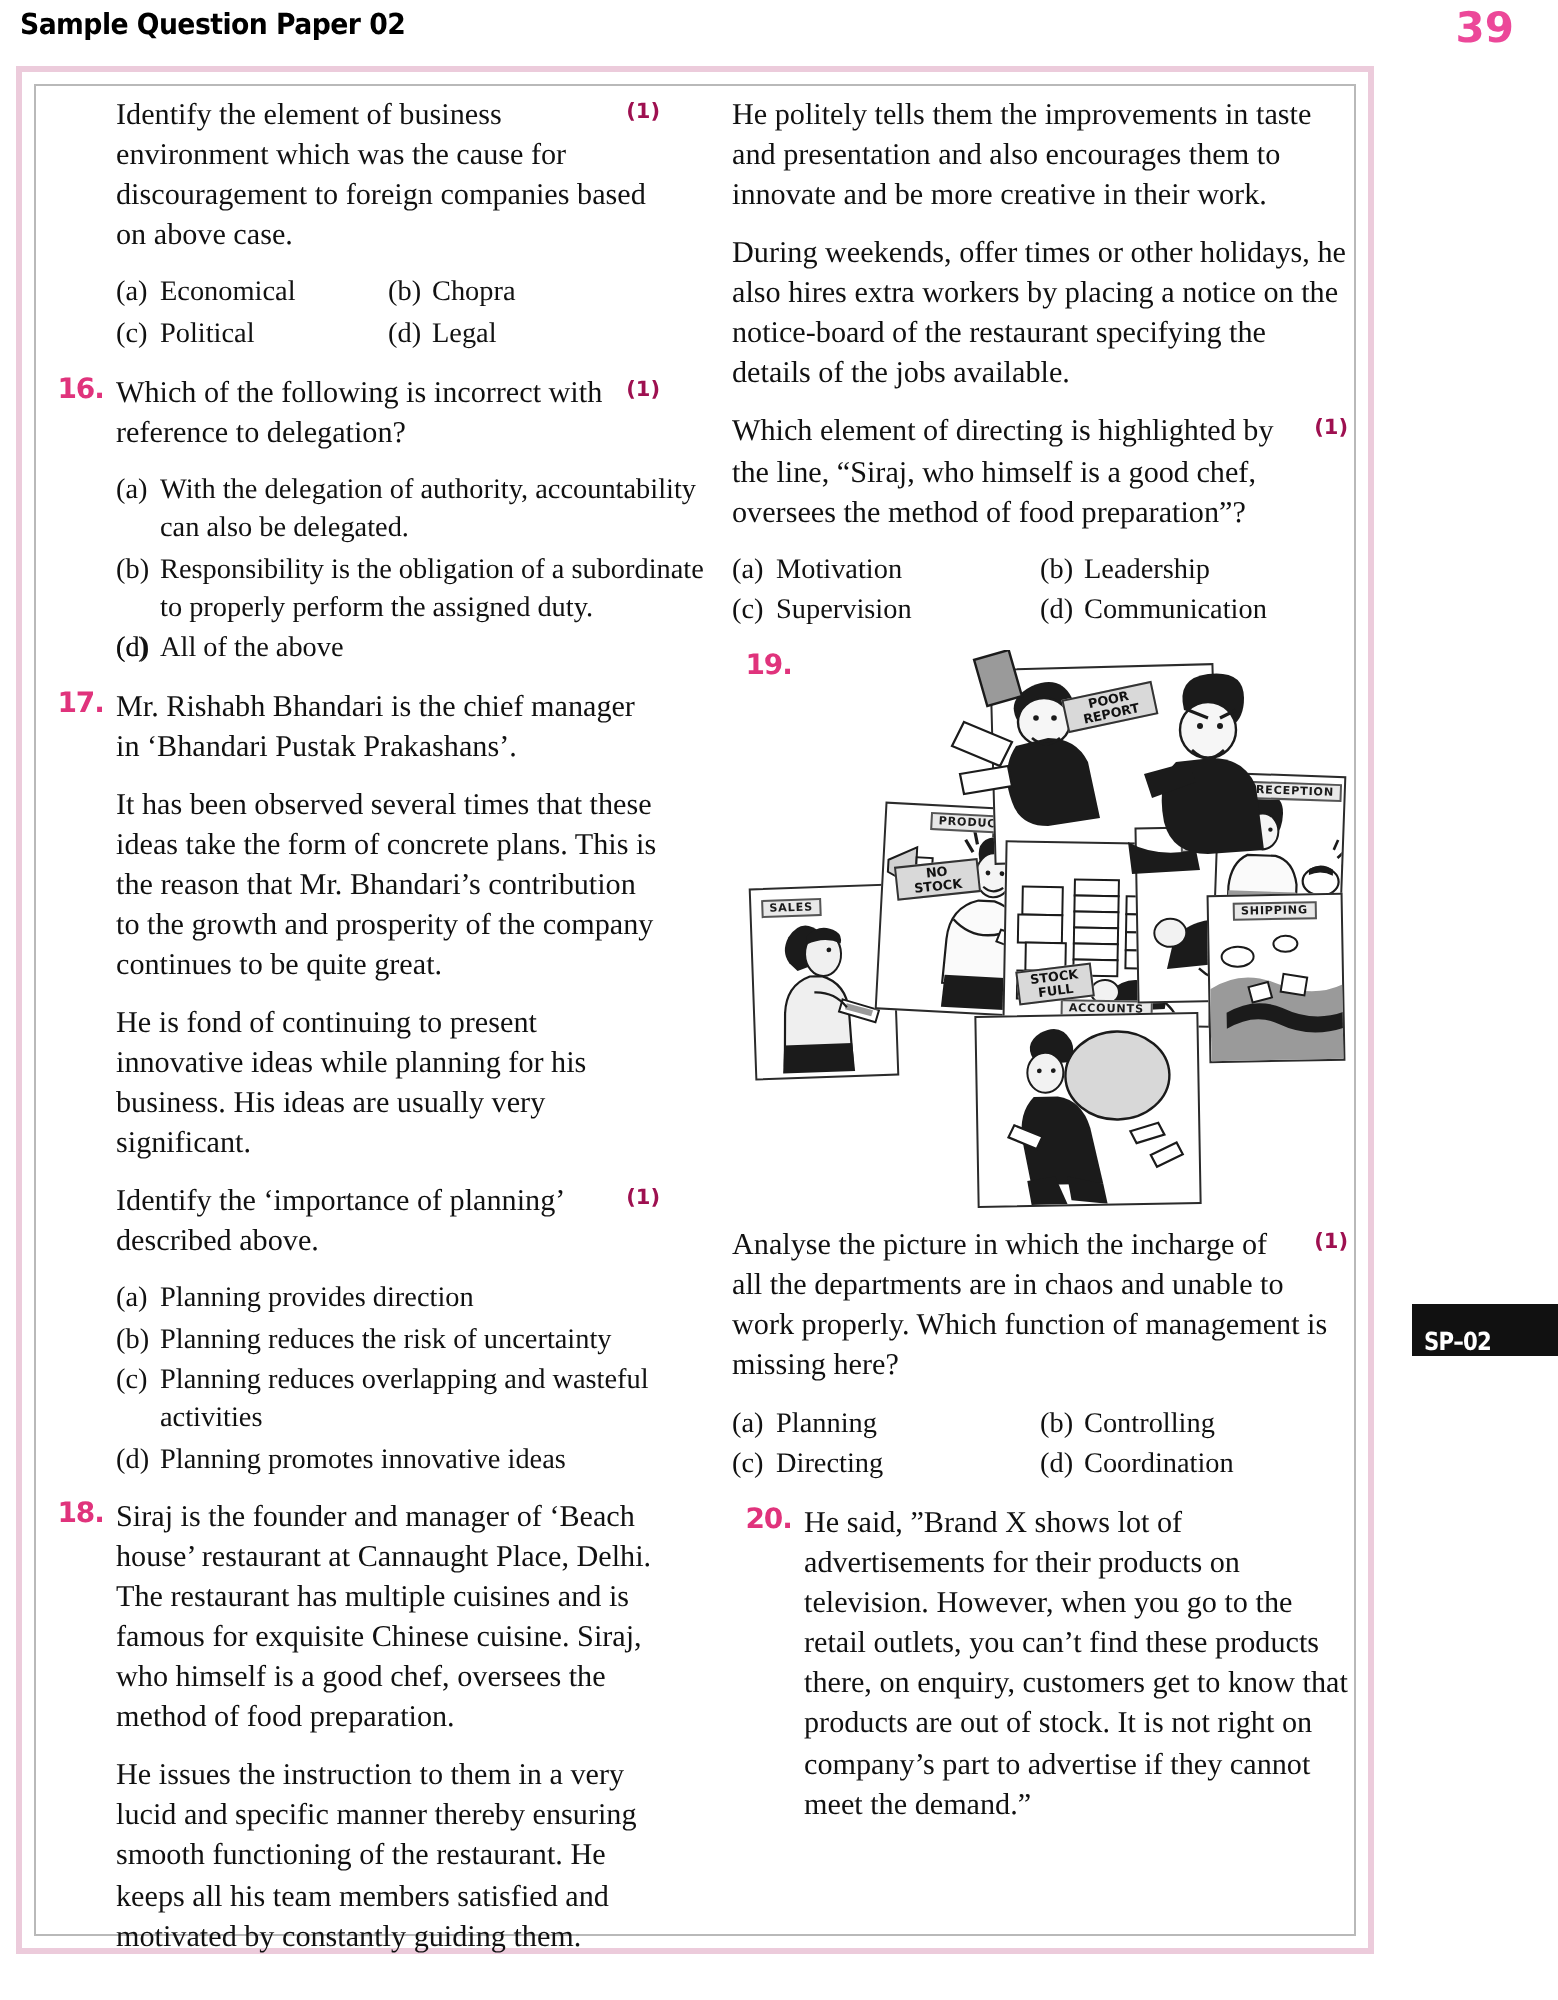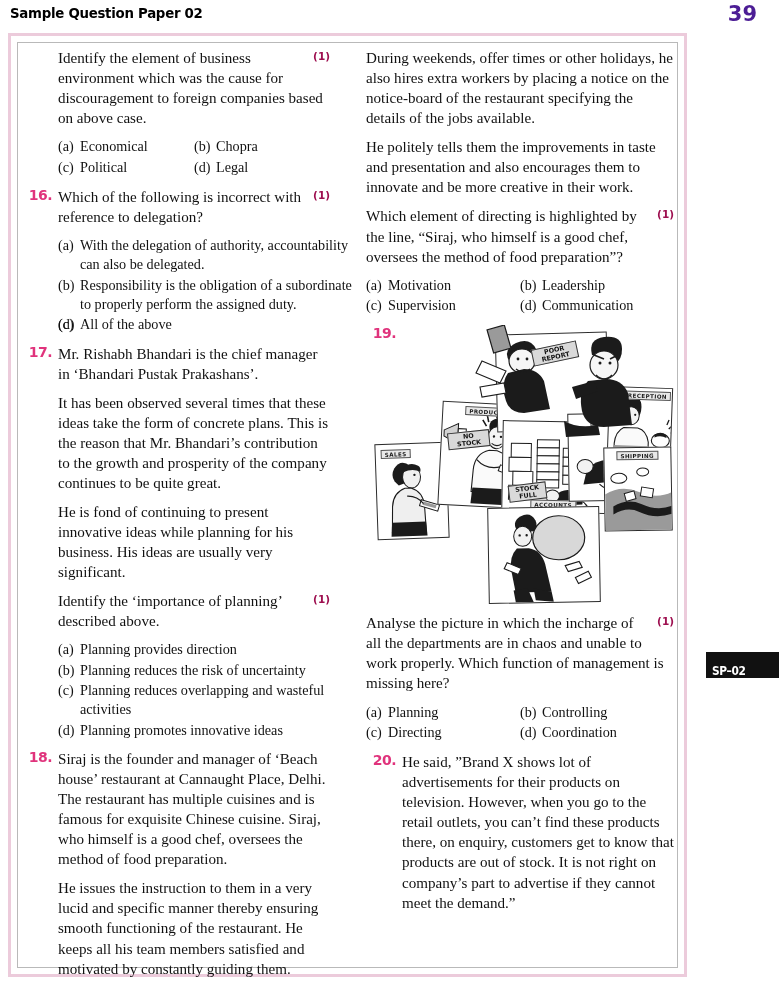--- a/index.html
+++ b/index.html
@@ -36,21 +36,21 @@
     transform: scaleX(0.92);
     transform-origin: left center;
   }
   .runhead-page {
     position: absolute;
     right: 12px;
     top: -3px;
     font-family: "DejaVu Sans", sans-serif;
     font-size: 21px;
     font-weight: 600;
-    color: #4c1d95;
+    color: #ec4899;
   }
 
   
   .frame-outer {
     position: absolute;
     left: 8px;
     top: 33px;
     width: 679px;
     height: 944px;
     border: 3px solid #eccbdb;
@@ -280,22 +280,22 @@
 
     <div class="qblock">
       <div class="qnum">18.</div>
       <p class="para">Siraj is the founder and manager of ‘Beach house’ restaurant at Cannaught Place, Delhi. The restaurant has multiple cuisines and is famous for exquisite Chinese cuisine. Siraj, who himself is a good chef, oversees the method of food preparation.</p>
     </div>
     <p class="para cont">He issues the instruction to them in a very lucid and specific manner thereby ensuring smooth functioning of the restaurant. He keeps all his team members satisfied and motivated by constantly guiding them.</p>
   </div>
 
   <div class="col col-right">
 
+    <p class="para">He politely tells them the improvements in taste and presentation and also encourages them to innovate and be more creative in their work.</p>
     <p class="para">During weekends, offer times or other holidays, he also hires extra workers by placing a notice on the notice-board of the restaurant specifying the details of the jobs available.</p>
-    <p class="para">He politely tells them the improvements in taste and presentation and also encourages them to innovate and be more creative in their work.</p>
     <p class="para"><span class="marks">(1)</span><span>Which element of directing is highlighted by the line, “Siraj, who himself is a good chef, oversees the method of food preparation”?</span></p>
     <div class="opts twocol" style="padding-left:0">
       <div class="opt"><span class="lbl">(a)</span><span>Motivation</span></div>
       <div class="opt"><span class="lbl">(b)</span><span>Leadership</span></div>
       <div class="opt"><span class="lbl">(c)</span><span>Supervision</span></div>
       <div class="opt"><span class="lbl">(d)</span><span>Communication</span></div>
     </div>
 
     <div style="position:relative; margin-top:6px;">
       <div class="qnum" style="position:absolute; left:0; top:0;">19.</div>

